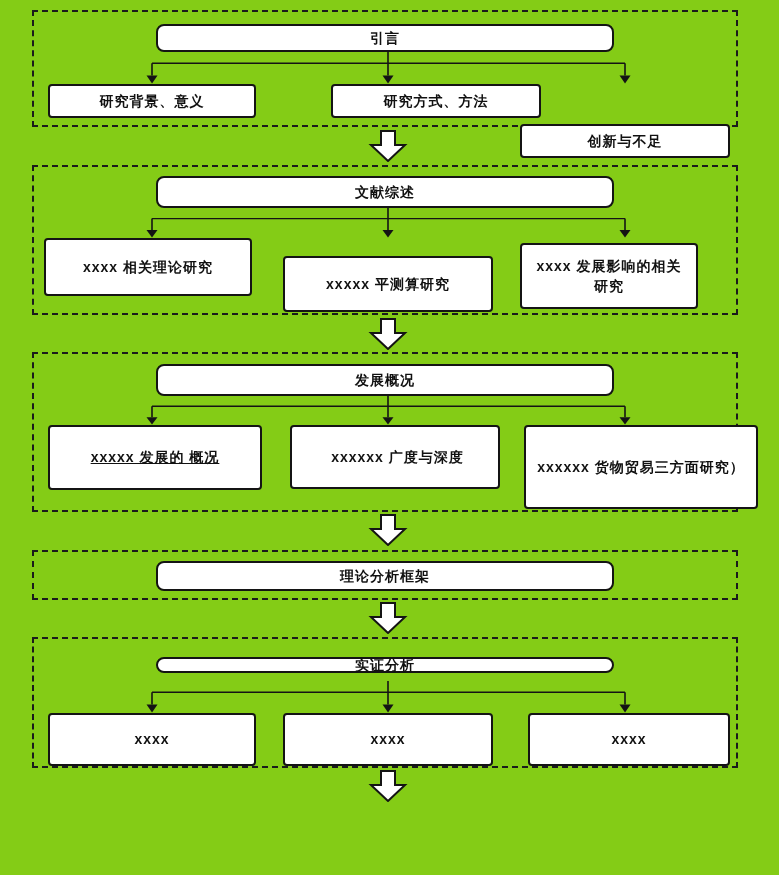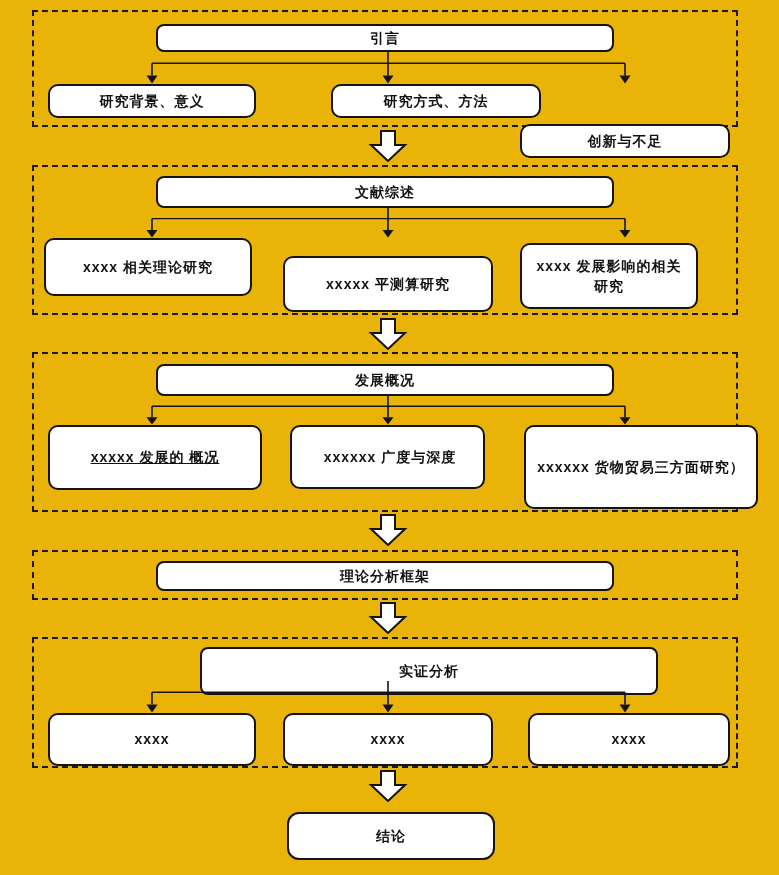--- a/index.html
+++ b/index.html
@@ -1,26 +1,26 @@
 <!DOCTYPE html>
 <html><head>
 <meta charset="utf-8">
 <style>
   html,body{margin:0;padding:0;background:#ffffff;}
   .page{
-    position:relative;width:779px;height:875px;background:#eab308;
+    position:relative;width:779px;height:875px;background:#84cc16;
     font-family:"Liberation Sans",sans-serif;overflow:hidden;
   }
   .section{
     position:absolute;left:32px;width:706px;box-sizing:border-box;
     border:2px dashed #1b1b1b;background:transparent;
   }
   .node{
     position:absolute;box-sizing:border-box;
-    border:2px solid #141414;border-radius:10px;background:#ffffff;
+    border:2px solid #141414;border-radius:4px;background:#ffffff;
     display:flex;align-items:center;justify-content:center;
     font-size:14px;font-weight:bold;color:#111;text-align:center;
     padding:2px 10px;line-height:1.45;letter-spacing:1px;
   }
   .parent-node{left:50%;transform:translateX(-50%);width:458px;border-radius:8px;}
   .connector{position:absolute;left:0;width:706px;}
   .block-arrow{position:absolute;left:368px;width:40px;height:32px;}
   .final-node{position:absolute;left:287px;top:812px;width:208px;height:48px;border-width:2.5px;border-radius:12px;}
   svg{display:block;}
 </style>
@@ -65,48 +65,47 @@
 
   <div class="section" style="top:352px;height:160px;">
     <div class="node parent-node" style="top:10px;height:32px;">发展概况</div>
     <svg class="connector" style="top:42px;height:29px;" viewBox="0 0 706 34" preserveAspectRatio="none">
       <path d="M354 0 V12 M118 12 H591 M118 12 V25 M354 12 V25 M591 12 V25" stroke="#141414" stroke-width="1.6" fill="none"></path>
       <polygon points="112.5,25 123.5,25 118,33.5" fill="#141414"></polygon>
       <polygon points="348.5,25 359.5,25 354,33.5" fill="#141414"></polygon>
       <polygon points="585.5,25 596.5,25 591,33.5" fill="#141414"></polygon>
     </svg>
     <div class="node" style="left:14px;top:71px;width:214px;height:65px;text-decoration:underline;">xxxxx 发展的 概况</div>
-    <div class="node" style="left:256px;top:71px;width:195px;height:64px;padding-left:15px;">xxxxxx 广度与深度</div>
+    <div class="node" style="left:256px;top:71px;width:210px;height:64px;padding-left:15px;">xxxxxx 广度与深度</div>
     <div class="node" style="left:490px;top:71px;width:234px;height:84px;">xxxxxx 货物贸易三方面研究）</div>
   </div>
 
   <svg class="block-arrow" style="top:514px;" viewBox="0 0 40 32">
     <polygon points="13,1 27,1 27,15 37,15 20,31 3,15 13,15" fill="#ffffff" stroke="#141414" stroke-width="2"></polygon>
   </svg>
 
   <div class="section" style="top:550px;height:50px;">
     <div class="node parent-node" style="top:9px;height:30px;">理论分析框架</div>
   </div>
 
   <svg class="block-arrow" style="top:602px;" viewBox="0 0 40 32">
     <polygon points="13,1 27,1 27,15 37,15 20,31 3,15 13,15" fill="#ffffff" stroke="#141414" stroke-width="2"></polygon>
   </svg>
 
   <div class="section" style="top:637px;height:131px;">
-    <div class="node parent-node" style="top:8px;height:48px;margin-left:44px;">实证分析</div>
+    <div class="node parent-node" style="top:18px;height:16px;">实证分析</div>
     <svg class="connector" style="top:42px;height:32px;" viewBox="0 0 706 34" preserveAspectRatio="none">
       <path d="M354 0 V12 M118 12 H591 M118 12 V25 M354 12 V25 M591 12 V25" stroke="#141414" stroke-width="1.6" fill="none"></path>
       <polygon points="112.5,25 123.5,25 118,33.5" fill="#141414"></polygon>
       <polygon points="348.5,25 359.5,25 354,33.5" fill="#141414"></polygon>
       <polygon points="585.5,25 596.5,25 591,33.5" fill="#141414"></polygon>
     </svg>
     <div class="node" style="left:14px;top:74px;width:208px;height:53px;">xxxx</div>
     <div class="node" style="left:249px;top:74px;width:210px;height:53px;">xxxx</div>
     <div class="node" style="left:494px;top:74px;width:202px;height:53px;">xxxx</div>
   </div>
 
   <svg class="block-arrow" style="top:770px;" viewBox="0 0 40 32">
     <polygon points="13,1 27,1 27,15 37,15 20,31 3,15 13,15" fill="#ffffff" stroke="#141414" stroke-width="2"></polygon>
   </svg>
 
-  <div class="node final-node">结论</div>
 
 </div>
 
 </body></html>

